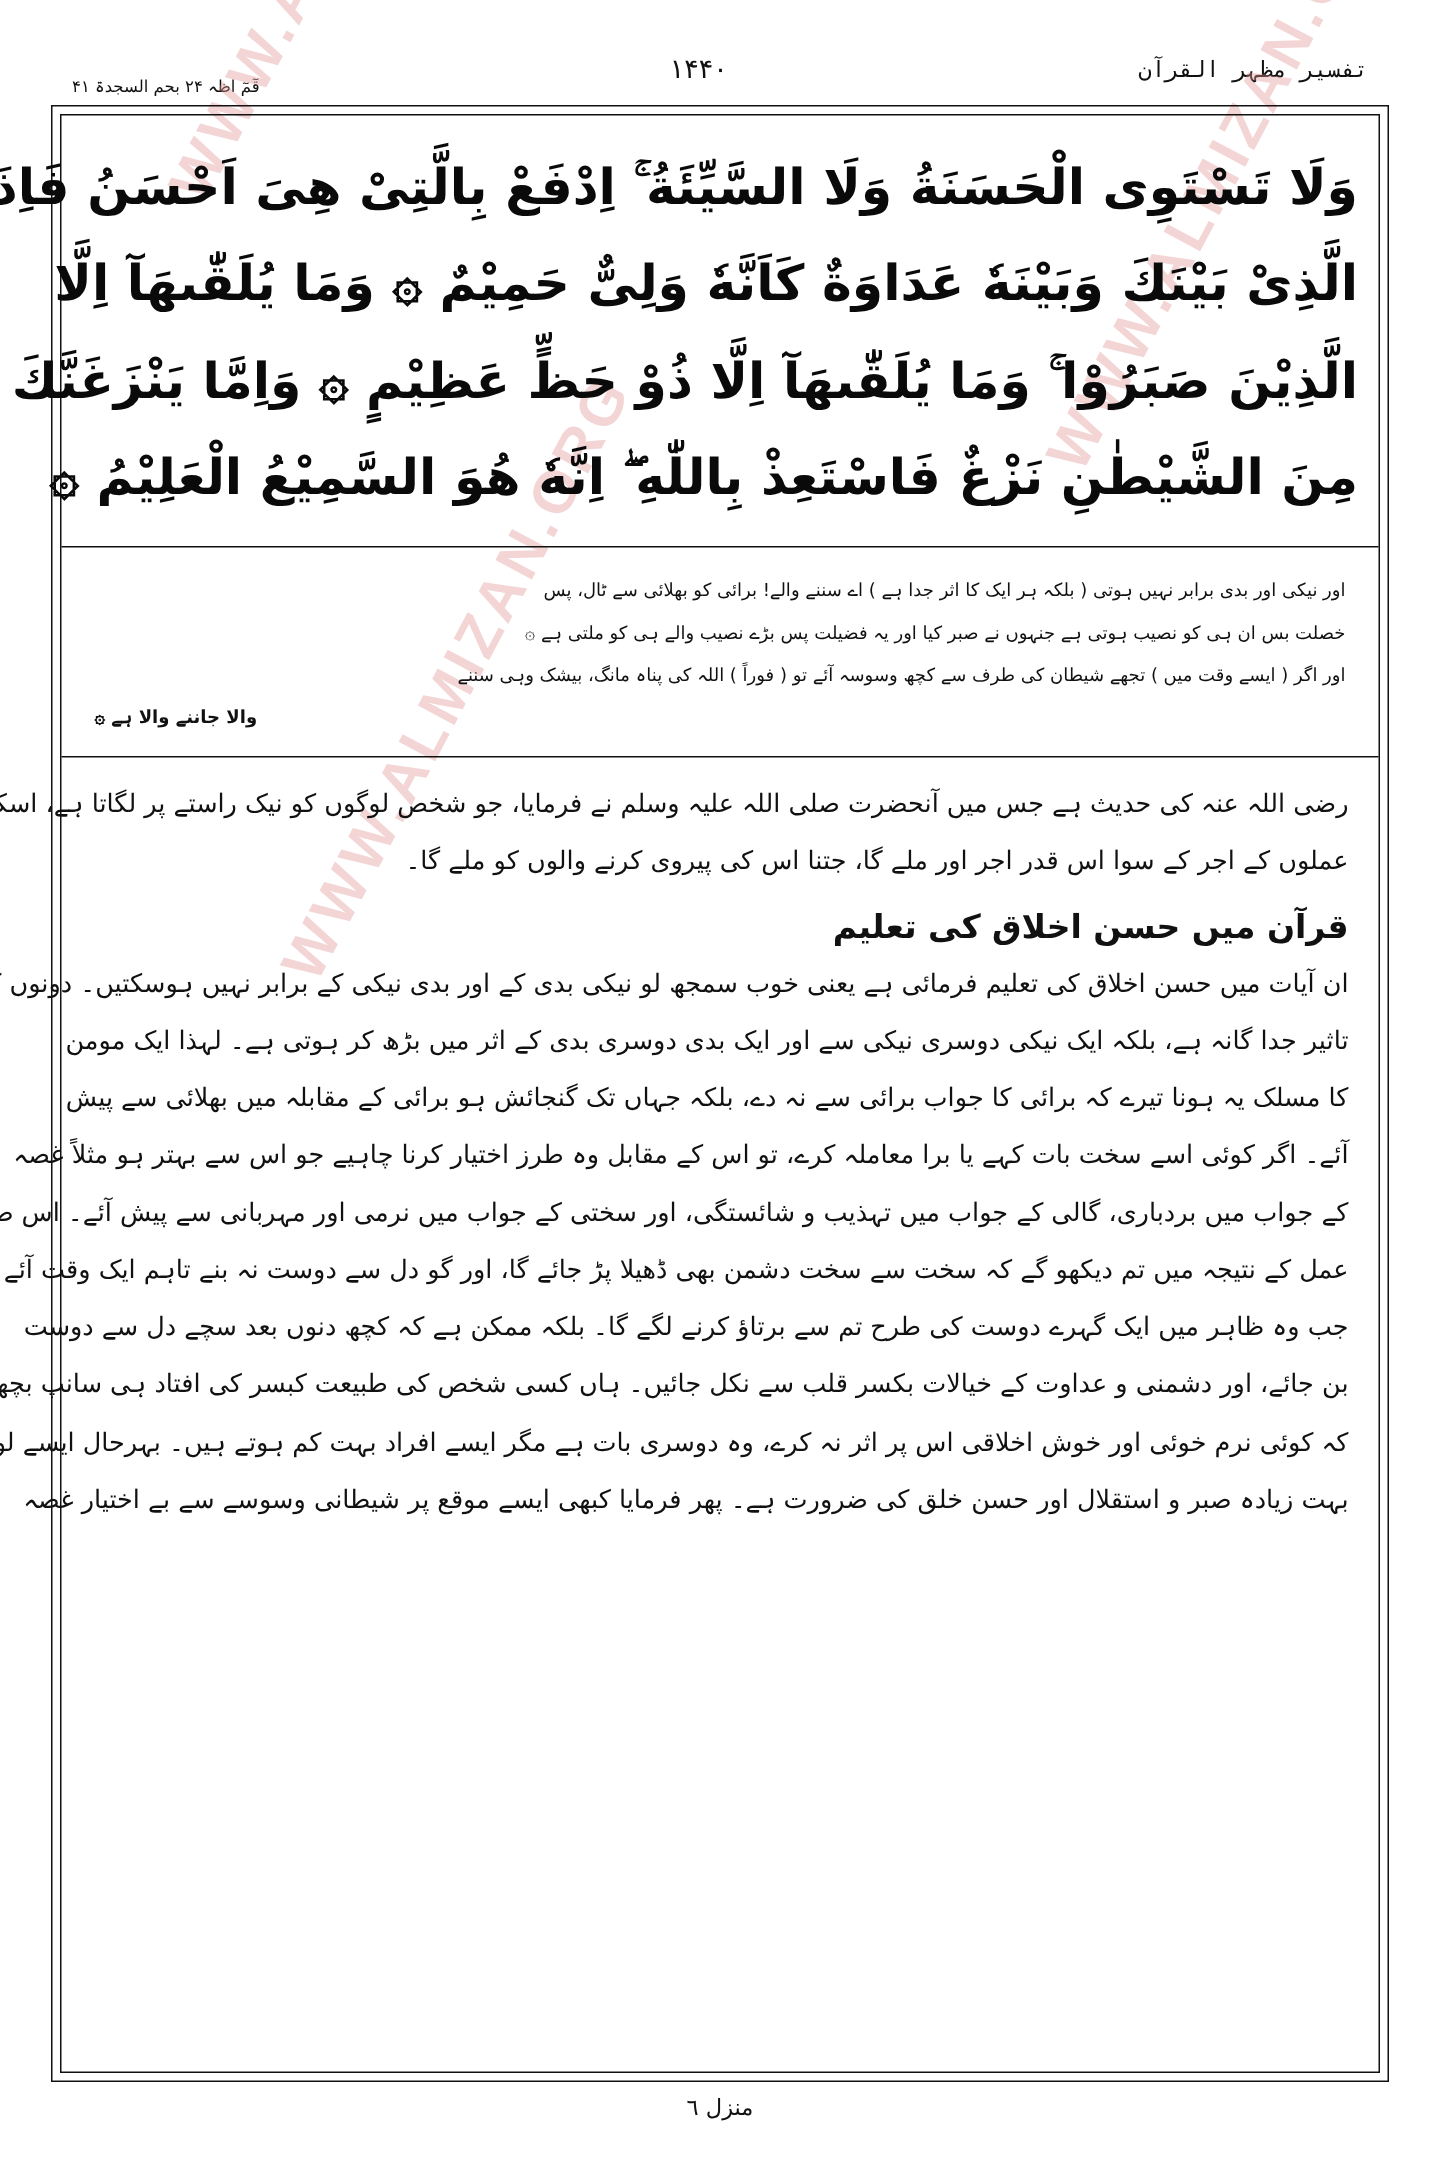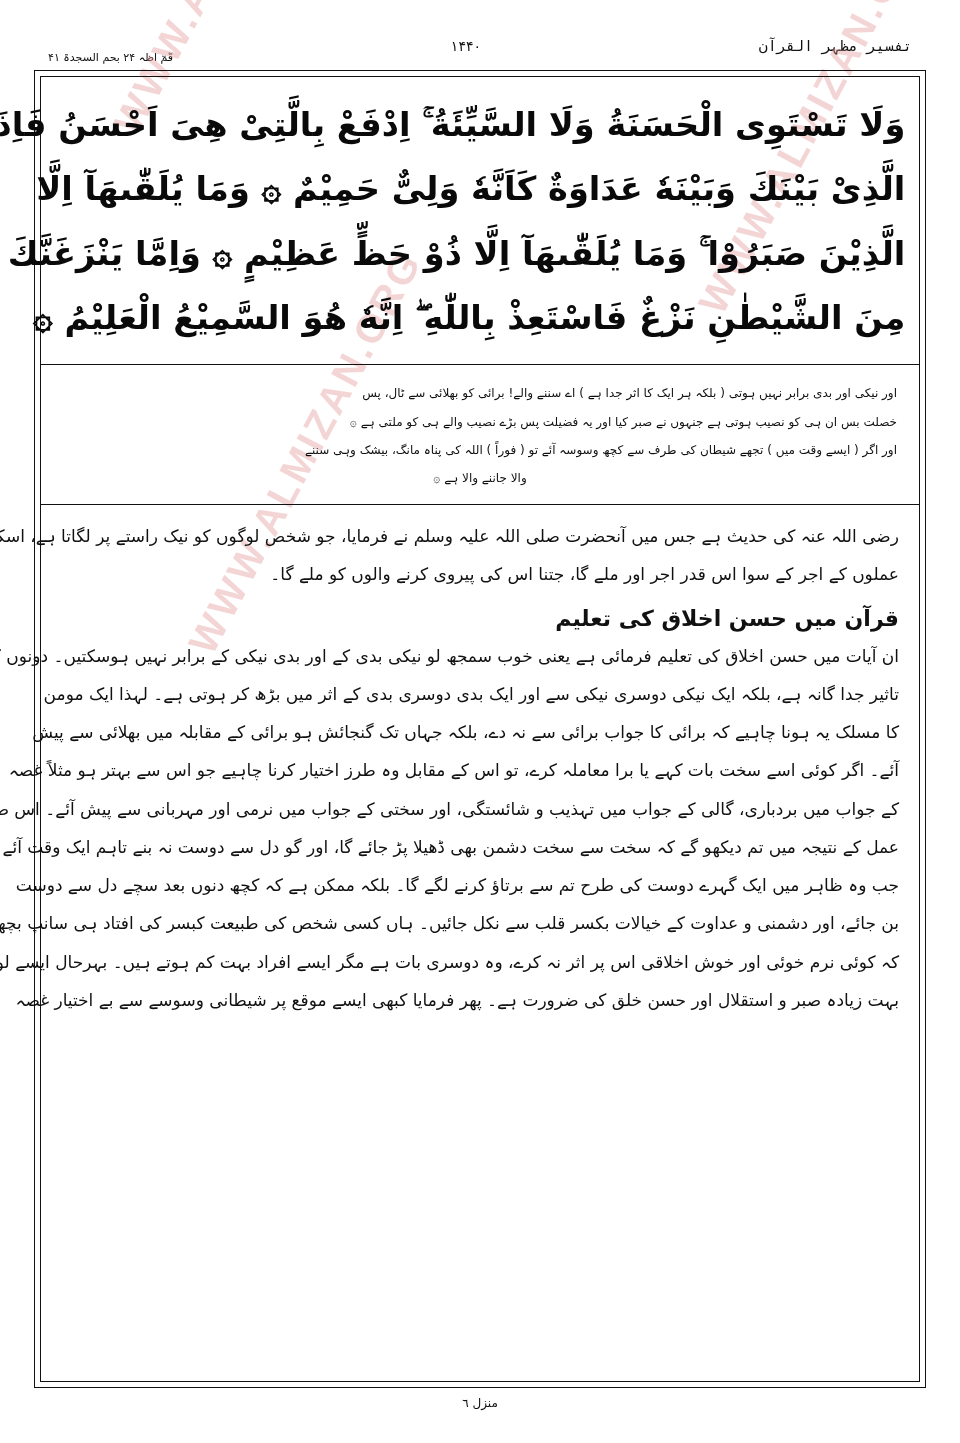--- a/index.html
+++ b/index.html
@@ -39,21 +39,21 @@
     letter-spacing: 0.5px;
     white-space: nowrap;
     font-family: Liberation Mono, monospace;
   }
   .hdr-left {
     font-size: 11px;
     white-space: nowrap;
     margin-top: 23px;
   }
   .hdr-center {
-    font-size: 14px;
+    font-size: 18px;
     letter-spacing: 2px;
   }
 
   
   .frame {
     border: 1.5px solid #111;
     margin-top: 6px;
     height: 1318px;
     box-sizing: border-box;
     direction: rtl;
@@ -95,21 +95,22 @@
     direction: rtl;
     text-align: justify;
   }
   .trans-line {
     font-size: 12px;
     line-height: 2.35;
     letter-spacing: -0.2px;
     white-space: nowrap;
   }
   .trans-line.last {
-    text-align: center;
+    text-align: left;
+    font-weight: bold;
   }
 
   
   .tafsir-block {
     padding: 12px 20px 6px 20px;
     direction: rtl;
     flex: 1;
   }
   .tafsir-line {
     font-size: 17px;
@@ -122,21 +123,21 @@
     text-align: right;
     font-size: 22px;
     font-weight: 700;
     margin: 12px 0 6px 0;
     letter-spacing: -0.5px;
   }
 
   
   .page-footer {
     text-align: center;
-    font-size: 12px;
+    font-size: 15px;
     margin-top: 8px;
     letter-spacing: 1px;
   }
 
   
   .watermark {
     position: absolute;
     color: rgba(228, 150, 150, 0.40);
     font-size: 40px;
     font-weight: 700;
@@ -198,21 +199,21 @@
       </div>
 
       <div class="tafsir-block">
         <div class="tafsir-line">رضی اللہ عنہ کی حدیث ہے جس میں آنحضرت صلی اللہ علیہ وسلم نے فرمایا، جو شخص لوگوں کو نیک راستے پر لگاتا ہے، اسکو اپنے ذاتی</div>
         <div class="tafsir-line">عملوں کے اجر کے سوا اس قدر اجر اور ملے گا، جتنا اس کی پیروی کرنے والوں کو ملے گا۔</div>
 
         <div class="section-heading">قرآن میں حسن اخلاق کی تعلیم</div>
 
         <div class="tafsir-line">ان آیات میں حسن اخلاق کی تعلیم فرمائی ہے یعنی خوب سمجھ لو نیکی بدی کے اور بدی نیکی کے برابر نہیں ہوسکتیں۔ دونوں کی</div>
         <div class="tafsir-line">تاثیر جدا گانہ ہے، بلکہ ایک نیکی دوسری نیکی سے اور ایک بدی دوسری بدی کے اثر میں بڑھ کر ہوتی ہے۔ لہذا ایک مومن</div>
-        <div class="tafsir-line">کا مسلک یہ ہونا چاہیے کہ برائی کا جواب برائی سے نہ دے، بلکہ جہاں تک گنجائش ہو برائی کے مقابلہ میں بھلائی سے پیش</div>
+        <div class="tafsir-line">کا مسلک یہ ہونا تیرے کہ برائی کا جواب برائی سے نہ دے، بلکہ جہاں تک گنجائش ہو برائی کے مقابلہ میں بھلائی سے پیش</div>
         <div class="tafsir-line">آئے۔ اگر کوئی اسے سخت بات کہے یا برا معاملہ کرے، تو اس کے مقابل وہ طرز اختیار کرنا چاہیے جو اس سے بہتر ہو مثلاً غصہ</div>
         <div class="tafsir-line">کے جواب میں بردباری، گالی کے جواب میں تہذیب و شائستگی، اور سختی کے جواب میں نرمی اور مہربانی سے پیش آئے۔ اس طرز</div>
         <div class="tafsir-line">عمل کے نتیجہ میں تم دیکھو گے کہ سخت سے سخت دشمن بھی ڈھیلا پڑ جائے گا، اور گو دل سے دوست نہ بنے تاہم ایک وقت آئے گا</div>
         <div class="tafsir-line">جب وہ ظاہر میں ایک گہرے دوست کی طرح تم سے برتاؤ کرنے لگے گا۔ بلکہ ممکن ہے کہ کچھ دنوں بعد سچے دل سے دوست</div>
         <div class="tafsir-line">بن جائے، اور دشمنی و عداوت کے خیالات بکسر قلب سے نکل جائیں۔ ہاں کسی شخص کی طبیعت کبسر کی افتاد ہی سانپ بچھو کی طرح ہو</div>
         <div class="tafsir-line">کہ کوئی نرم خوئی اور خوش اخلاقی اس پر اثر نہ کرے، وہ دوسری بات ہے مگر ایسے افراد بہت کم ہوتے ہیں۔ بہرحال ایسے لوگوں کو</div>
         <div class="tafsir-line">بہت زیادہ صبر و استقلال اور حسن خلق کی ضرورت ہے۔ پھر فرمایا کبھی ایسے موقع پر شیطانی وسوسے سے بے اختیار غصہ</div>
       </div>
 
     </div>

